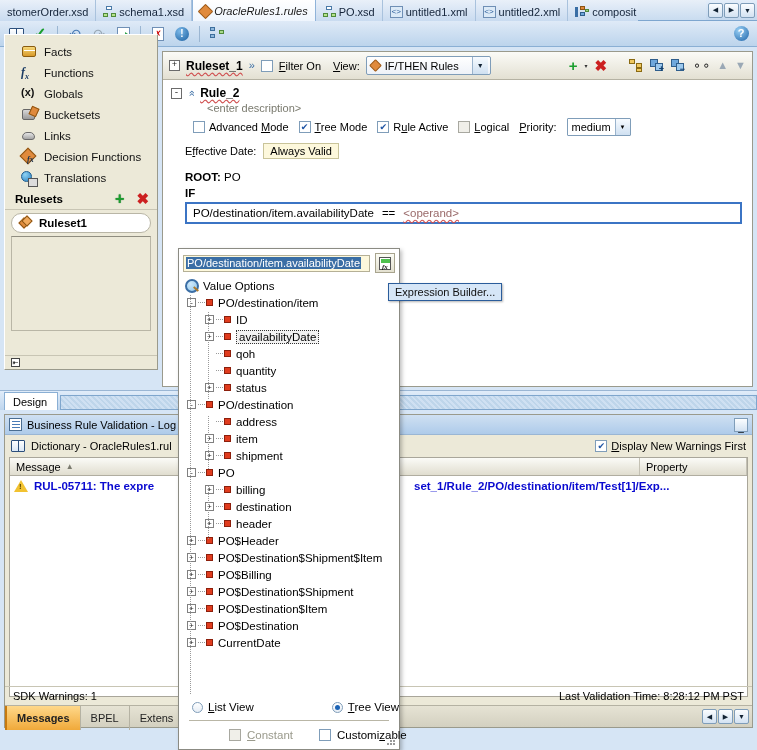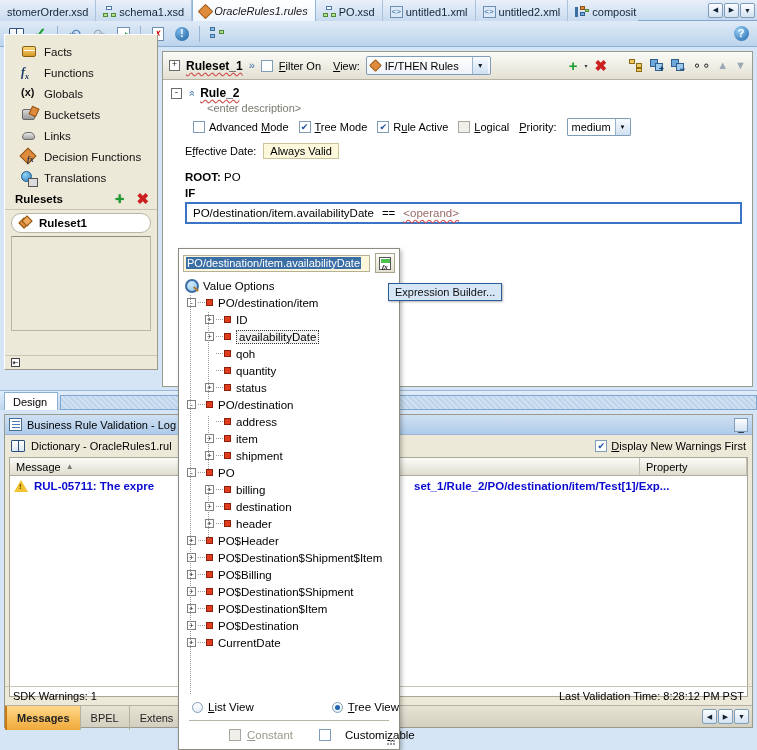--- a/index.html
+++ b/index.html
@@ -927,21 +927,21 @@
           <span class="rdo on"></span>
           <span><span class="lblu">T</span>ree View</span>
         </label>
       </div>
       <div class="poprule"></div>
       <div class="chkrow">
         <label style="display:flex;align-items:center;gap:6px;">
           <span class="cbx dim"></span>
           <span class="disabled"><span class="lblu">C</span>onstant</span>
         </label>
-        <label style="display:flex;gap:14px;">
+        <label style="display:flex;gap:6px;">
           <span class="cbx"></span>
           <span>Customi<span class="lblu">z</span>able</span>
         </label>
       </div>
       <div class="grip"></div>
     </div>
   </div>
 
   <div class="tooltip">Expression Builder...</div>
 

